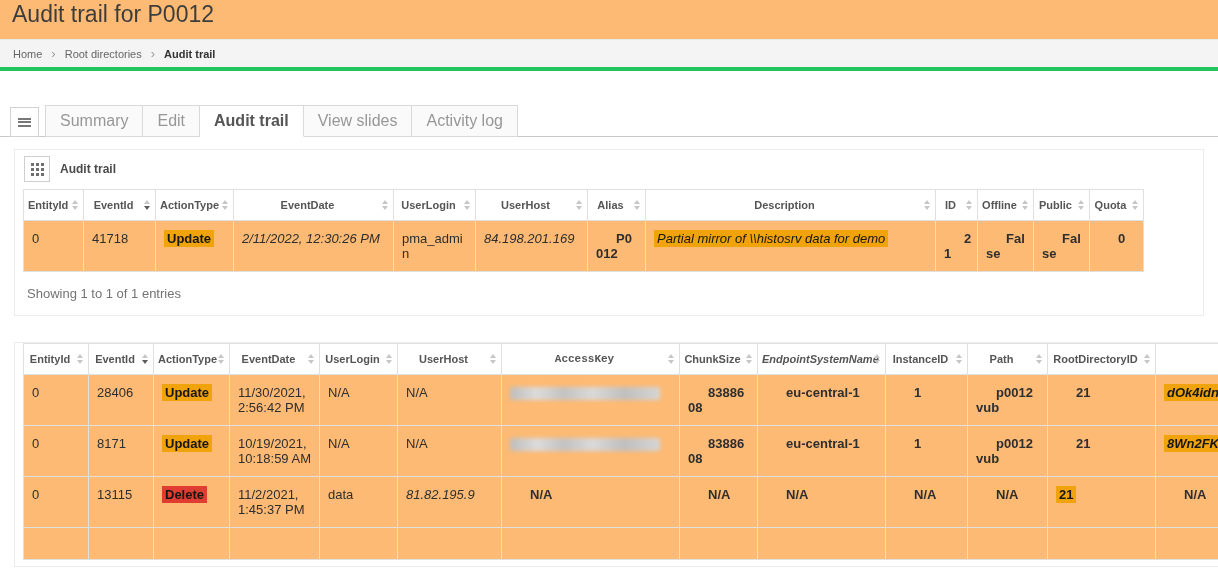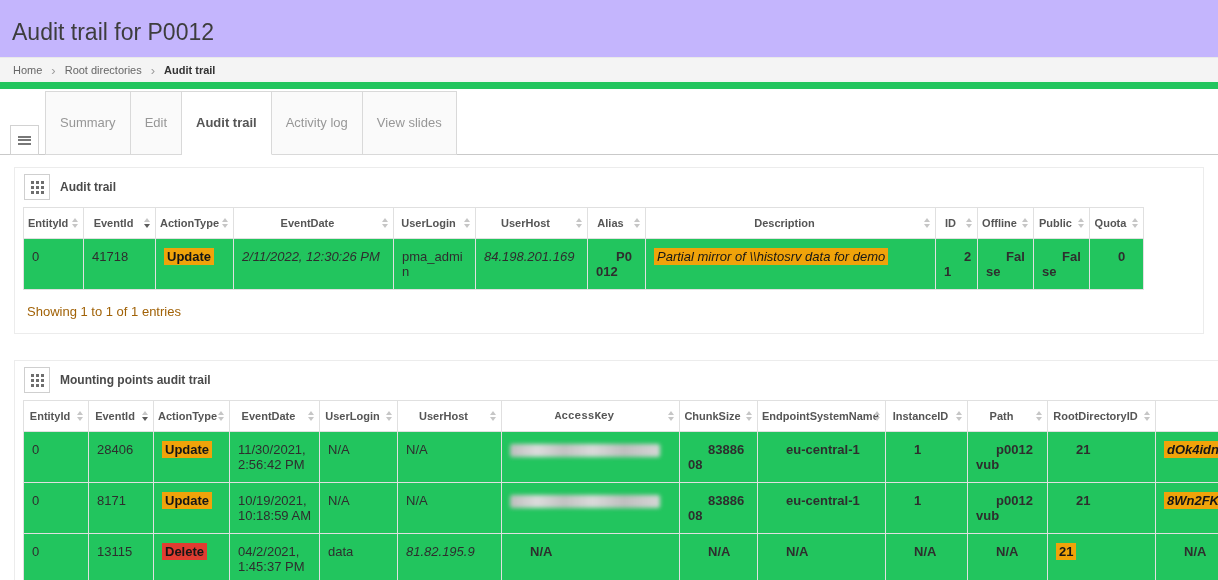--- a/index.html
+++ b/index.html
@@ -4,27 +4,27 @@
 <style>
   * { box-sizing: border-box; }
   html, body { margin: 0; padding: 0; }
   body {
     width: 1218px; height: 580px; overflow: hidden;
     background: #ffffff; color: #333;
     font-family: "Liberation Sans", sans-serif;
   }
 
   
-  .page-header { padding: 19px 12px 11px; background: #c4b5fd; }
+  .page-header { padding: 1px 12px 11px; background: #fdba74; }
   .page-header h1 { margin: 0; font-size: 23px; font-weight: 400; color: #3d3d3d; }
 
   
   .breadcrumb-bar {
     height: 32px; background: #f4f4f4;
-    border-top: 1px solid #e9e9e9; border-bottom: 7px solid #22c55e;
+    border-top: 1px solid #e9e9e9; border-bottom: 4px solid #22c55e;
     display: flex; align-items: center; gap: 9px; padding: 0 13px;
     font-size: 11px; color: #666;
   }
   .crumb { color: #666; text-decoration: none; cursor: pointer; }
   .crumb-sep { color: #9c9c9c; font-size: 13px; line-height: 1; }
   .crumb.current { font-weight: 700; color: #333; }
 
   
   .tabs-row {
     margin-top: 35px; padding-left: 10px;
@@ -32,39 +32,39 @@
     border-bottom: 1px solid #c9c9c9; height: 31px;
   }
   .menu-btn {
     width: 29px; height: 30px; background: #fff; border: 1px solid #d2d2d2;
     display: flex; align-items: center; justify-content: center;
     margin-right: 6px; margin-bottom: -1px; cursor: pointer; padding: 0;
   }
   .menu-icon { width: 13px; height: 9px; border-top: 2px solid #787878; border-bottom: 2px solid #787878; position: relative; }
   .menu-icon::after { content: ""; position: absolute; left: 0; right: 0; top: 1.5px; height: 2px; background: #787878; }
   .tab {
-    padding: 24px 14px; font-size: 13px; color: #979797; background: #fafafa;
+    padding: 8px 14px; font-size: 16px; color: #979797; background: #fafafa;
     border: 1px solid #d9d9d9; border-left: none; margin-bottom: -1px;
     cursor: pointer; white-space: nowrap; line-height: 14px;
   }
   .tab:first-of-type { border-left: 1px solid #d9d9d9; }
   .tab.active { background: #fff; color: #555; font-weight: 700; border-bottom-color: #fff; }
 
   
   .panel { margin: 12px 14px 0; border: 1px solid #ececec; background: #fff; }
   .panel2 { margin-top: 26px; margin-right: 0; border-right: none; overflow: visible; }
   .panel-head { display: flex; align-items: center; padding: 6px 9px 7px; }
   .grid-btn {
     width: 26px; height: 26px; background: #fff; border: 1px solid #cfcfcf;
     display: flex; align-items: center; justify-content: center; cursor: pointer; padding: 0;
   }
   .panel-title { font-size: 12px; font-weight: 700; color: #4a4a4a; margin-left: 10px; }
 
   
-  table { border-collapse: collapse; table-layout: fixed; margin: 0 8px 6px; background: #22c55e; }
+  table { border-collapse: collapse; table-layout: fixed; margin: 0 8px 6px; background: #fdba74; }
   th {
     border: 1px solid #e0e0e0; background: #fff;
     font-size: 11px; font-weight: 700; color: #555;
     padding: 9px 16px 9px 4px; text-align: center;
     position: relative; white-space: nowrap; overflow: hidden;
   }
   td {
     border: 1px solid #e0e0e0; font-size: 13px; color: #2e2e2e;
     padding: 10px 8px; vertical-align: top; word-wrap: break-word; overflow: hidden;
   }
@@ -80,21 +80,21 @@
   }
   .sort {
     position: absolute; right: 5px; top: 50%; transform: translateY(-50%);
     display: flex; flex-direction: column; gap: 2px;
   }
   .tri { width: 0; height: 0; border-left: 3.5px solid transparent; border-right: 3.5px solid transparent; }
   .tri.up { border-bottom: 4px solid #c6c6c6; }
   .tri.down { border-top: 4px solid #c6c6c6; }
   .tri.down.on { border-top-color: #5c5c5c; }
 
-  .table-footer { font-size: 13px; color: #a16207; padding: 8px 8px 14px 12px; }
+  .table-footer { font-size: 13px; color: #737373; padding: 8px 8px 14px 12px; }
 </style>
 </head>
 <body>
 
 <header class="page-header">
   <h1>Audit trail for P0012</h1>
 </header>
 
 <nav class="breadcrumb-bar">
   <a class="crumb">Home</a>
@@ -104,22 +104,22 @@
   <span class="crumb current">Audit trail</span>
 </nav>
 
 <div class="tabs-row">
   <button class="menu-btn">
     <span class="menu-icon"></span>
   </button>
   <div class="tab">Summary</div>
   <div class="tab">Edit</div>
   <div class="tab active">Audit trail</div>
+  <div class="tab">View slides</div>
   <div class="tab">Activity log</div>
-  <div class="tab">View slides</div>
 </div>
 
 <section class="panel panel1">
   <div class="panel-head">
     <button class="grid-btn">
       <svg width="13" height="13" viewBox="0 0 13 13">
         <g fill="#6e6e6e">
           <rect x="0" y="0" width="3" height="3"></rect>
             <rect x="5" y="0" width="3" height="3"></rect>
             <rect x="10" y="0" width="3" height="3"></rect>
@@ -201,38 +201,20 @@
           <td><span class="b">False</span></td>
           <td><span class="b">False</span></td>
           <td><span class="b">0</span></td>
         </tr>
       </tbody>
     </table>
   <div class="table-footer">Showing 1 to 1 of 1 entries</div>
 </section>
 
 <section class="panel panel2">
-  <div class="panel-head">
-    <button class="grid-btn">
-      <svg width="13" height="13" viewBox="0 0 13 13">
-        <g fill="#6e6e6e">
-          <rect x="0" y="0" width="3" height="3"></rect>
-            <rect x="5" y="0" width="3" height="3"></rect>
-            <rect x="10" y="0" width="3" height="3"></rect>
-          <rect x="0" y="5" width="3" height="3"></rect>
-            <rect x="5" y="5" width="3" height="3"></rect>
-            <rect x="10" y="5" width="3" height="3"></rect>
-          <rect x="0" y="10" width="3" height="3"></rect>
-            <rect x="5" y="10" width="3" height="3"></rect>
-            <rect x="10" y="10" width="3" height="3"></rect>
-        </g>
-      </svg>
-    </button>
-    <span class="panel-title">Mounting points audit trail</span>
-  </div>
   <table id="table2" class="t2" style="width: 1252px;">
       <thead>
         <tr>
           <th style="width: 65px;"><span class="th-label">EntityId</span><span class="sort">
               <i class="tri up"></i>
               <i class="tri down"></i>
             </span></th>
           <th style="width: 65px;"><span class="th-label">EventId</span><span class="sort">
               <i class="tri up"></i>
               <i class="tri down on"></i>
@@ -254,21 +236,21 @@
               <i class="tri down"></i>
             </span></th>
           <th style="width: 178px; font-family: Liberation Mono, monospace;"><span class="th-label">AccessKey</span><span class="sort">
               <i class="tri up"></i>
               <i class="tri down"></i>
             </span></th>
           <th style="width: 78px;"><span class="th-label">ChunkSize</span><span class="sort">
               <i class="tri up"></i>
               <i class="tri down"></i>
             </span></th>
-          <th style="width: 128px;"><span class="th-label">EndpointSystemName</span><span class="sort">
+          <th style="width: 128px; font-style: italic;"><span class="th-label">EndpointSystemName</span><span class="sort">
               <i class="tri up"></i>
               <i class="tri down"></i>
             </span></th>
           <th style="width: 82px;"><span class="th-label">InstanceID</span><span class="sort">
               <i class="tri up"></i>
               <i class="tri down"></i>
             </span></th>
           <th style="width: 80px;"><span class="th-label">Path</span><span class="sort">
               <i class="tri up"></i>
               <i class="tri down"></i>
@@ -312,21 +294,21 @@
           <td><span class="b">eu-central-1</span></td>
           <td><span class="b">1</span></td>
           <td><span class="b">p0012vub</span></td>
           <td><span class="b">21</span></td>
           <td><span class="hl-orange b nw">8Wn2FKZXl</span></td>
         </tr>
         <tr>
           <td><span>0</span></td>
           <td><span>13115</span></td>
           <td><span class="hl-red b">Delete</span></td>
-          <td><span>04/2/2021, 1:45:37 PM</span></td>
+          <td><span>11/2/2021, 1:45:37 PM</span></td>
           <td><span>data</span></td>
           <td><span class="nw">81.82.195.9</span></td>
           <td><span class="b">N/A</span></td>
           <td><span class="b">N/A</span></td>
           <td><span class="b">N/A</span></td>
           <td><span class="b">N/A</span></td>
           <td><span class="b">N/A</span></td>
           <td><span class="hl-orange b">21</span></td>
           <td><span class="b">N/A</span></td>
         </tr>

